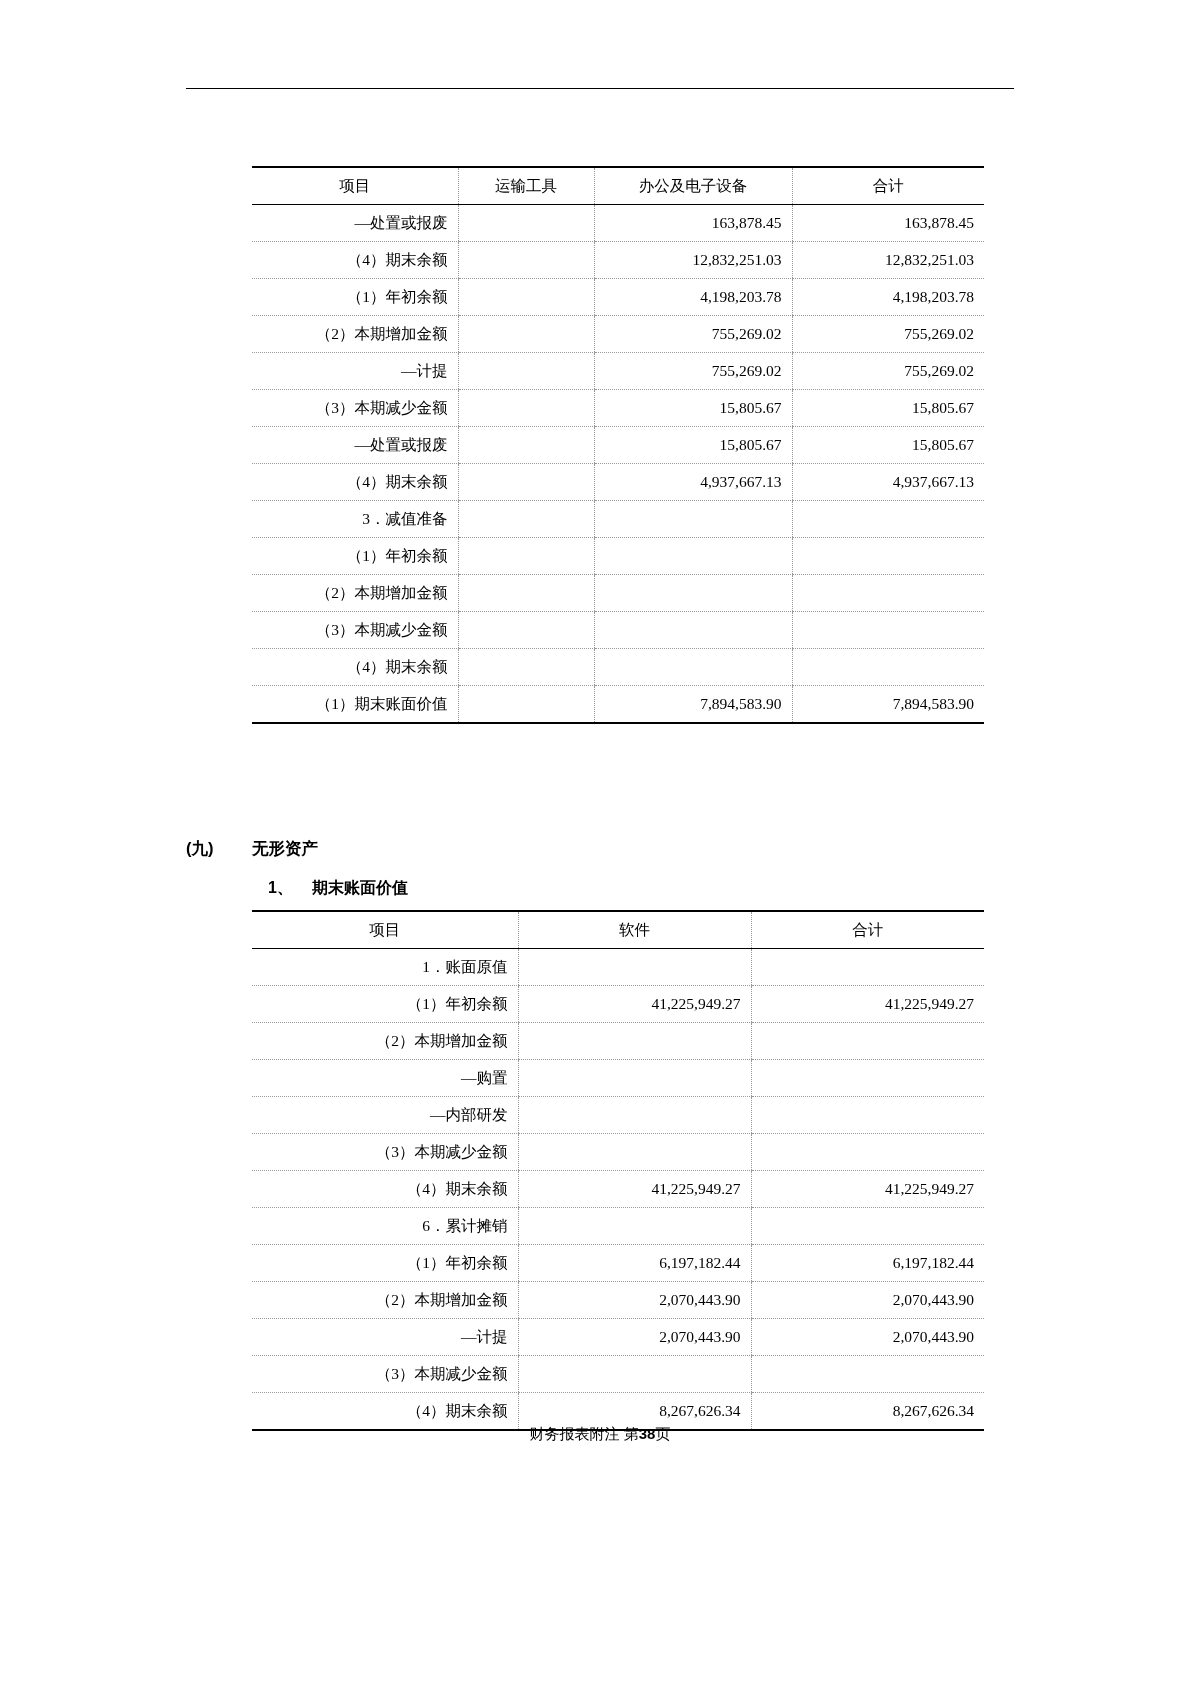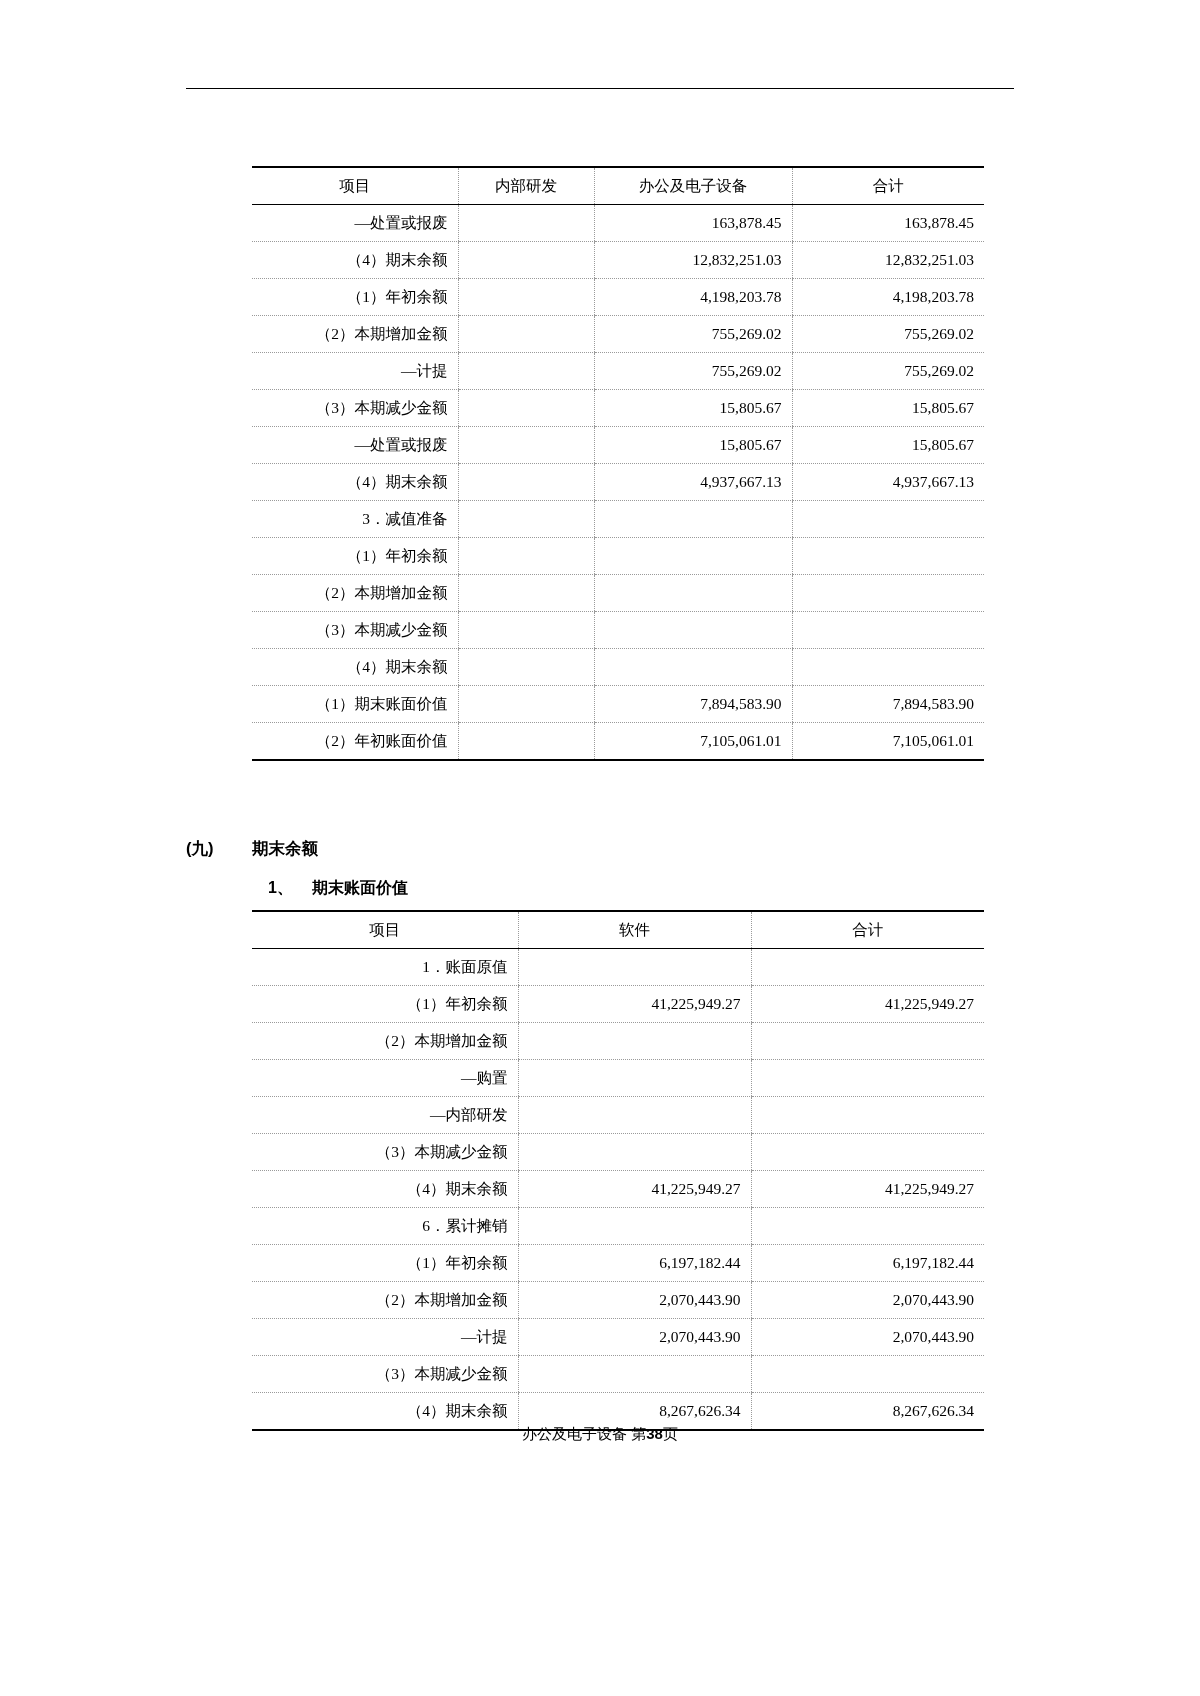--- a/index.html
+++ b/index.html
@@ -121,21 +121,21 @@
     <table class="fin table1">
       <colgroup>
         <col style="width:206px">
         <col style="width:136px">
         <col style="width:198px">
         <col style="width:192px">
       </colgroup>
       <tbody>
         <tr class="hdr">
           <td>项目</td>
-          <td class="vline">内部研发</td>
+          <td class="vline">运输工具</td>
           <td class="vline">办公及电子设备</td>
           <td class="vline">合计</td>
         </tr>
         <tr>
           <td class="item indent2">—处置或报废</td>
           <td class="num vline"></td>
           <td class="num vline">163,878.45</td>
           <td class="num vline">163,878.45</td>
         </tr>
         <tr>
@@ -209,32 +209,26 @@
           <td class="num vline"></td>
           <td class="num vline"></td>
           <td class="num vline"></td>
         </tr>
         <tr>
           <td class="item indent1">（1）期末账面价值</td>
           <td class="num vline"></td>
           <td class="num vline">7,894,583.90</td>
           <td class="num vline">7,894,583.90</td>
         </tr>
-        <tr>
-          <td class="item indent1">（2）年初账面价值</td>
-          <td class="num vline"></td>
-          <td class="num vline">7,105,061.01</td>
-          <td class="num vline">7,105,061.01</td>
-        </tr>
       </tbody>
     </table>
   </div>
 
   <div class="sec-head sec-九">
-    <span class="label">(九)</span><span>期末余额</span>
+    <span class="label">(九)</span><span>无形资产</span>
   </div>
 
   <div class="sub-head">
     <span class="num">1、</span><span>期末账面价值</span>
   </div>
 
   <div class="table2-wrap">
     <table class="fin table2">
       <colgroup>
         <col style="width:266px">
@@ -310,16 +304,16 @@
         <tr>
           <td class="item indent1">（4）期末余额</td>
           <td class="num vline">8,267,626.34</td>
           <td class="num vline">8,267,626.34</td>
         </tr>
       </tbody>
     </table>
   </div>
 
   <div class="footer">
-    <span>办公及电子设备 第</span><span class="pg">38</span><span>页</span>
+    <span>财务报表附注 第</span><span class="pg">38</span><span>页</span>
   </div>
 
 </div>
 
 </body></html>

